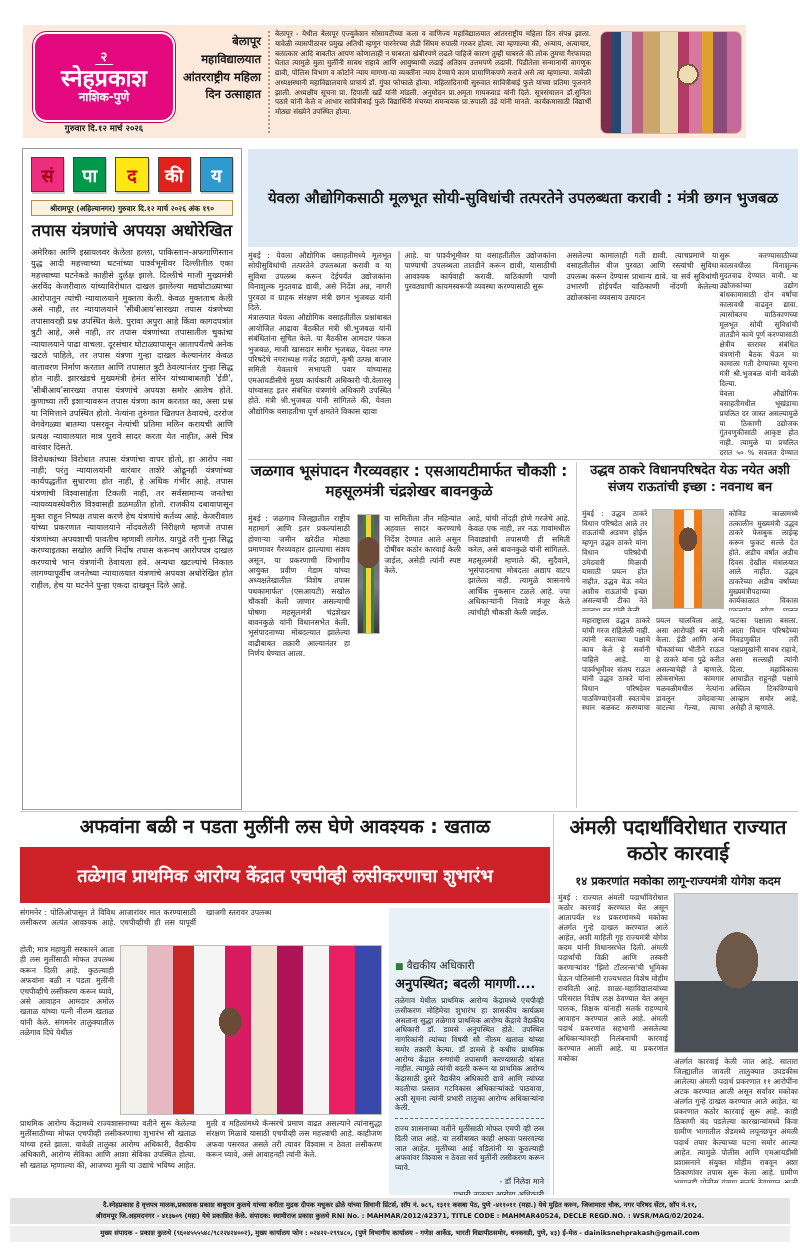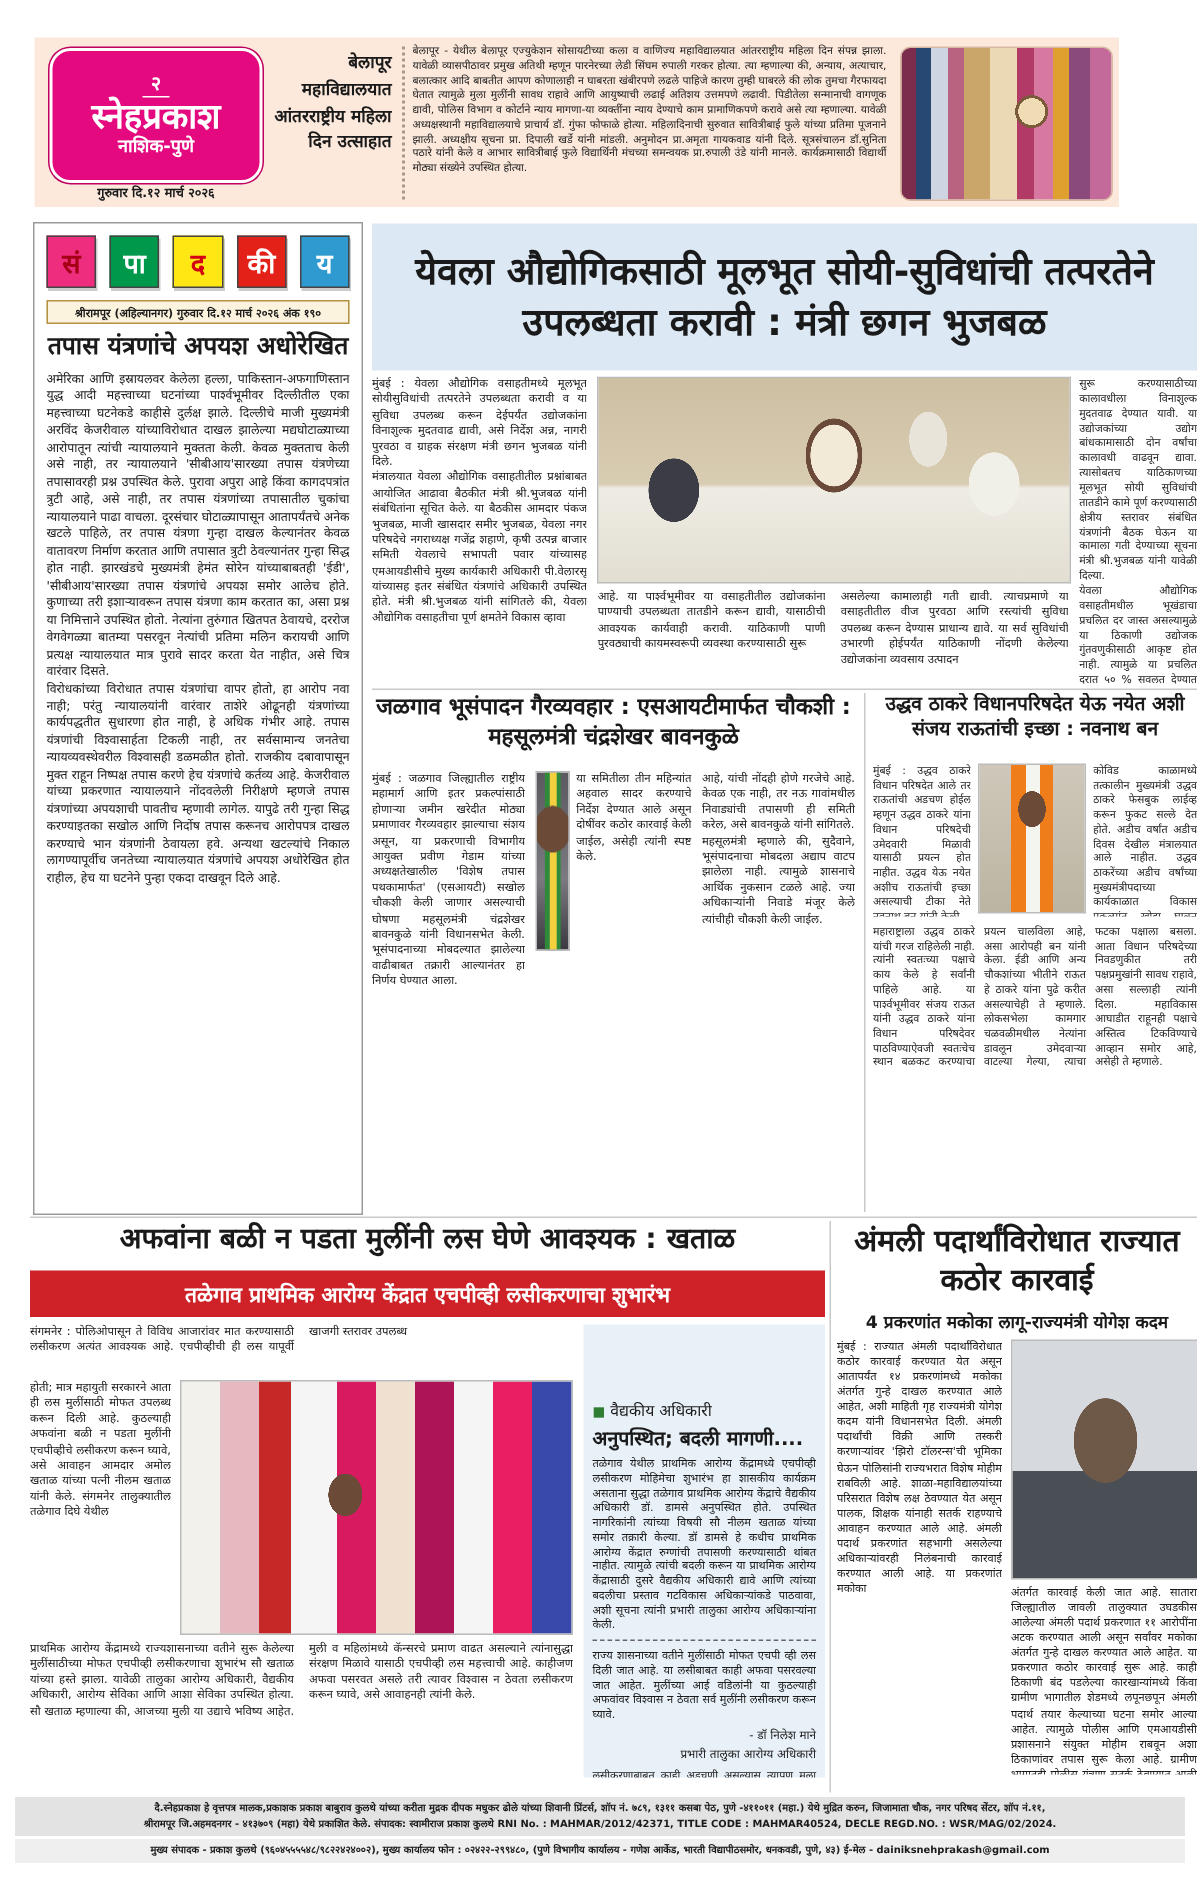--- a/index.html
+++ b/index.html
@@ -38,25 +38,25 @@
   .tile3{background:var(--tile-yellow,#ffe714);color:#d40014;}
   .tile4{background:var(--tile-red,#e32119);color:#fff;}
   .tile5{background:var(--tile-blue,#2f9ad0);color:#fff;}
   .ed-dateline{margin:8px 0 5px 0;border:1px solid #b3913f;background:#fbf3dd;
                font-size:7.4px;font-weight:bold;text-align:center;padding:2px 0;}
   .ed-headline{font-size:16.5px;font-weight:bold;text-align:center;line-height:1.2;margin:4px 0 6px 0;}
   .ed-body{font-size:8.2px;line-height:1.4;height:540px;white-space:pre-line;}
   
   .lead-head{left:248px;top:149px;width:550px;height:98px;background:var(--lead-headline-bg,#dce8f4);
              display:flex;align-items:center;justify-content:center;text-align:center;
-             font-size:25px;font-weight:bold;line-height:1.35;padding:0 6px;box-sizing:border-box;}
+             font-size:15px;font-weight:bold;line-height:1.35;padding:0 6px;box-sizing:border-box;}
   .lead-body{left:248px;top:251px;width:550px;height:206px;display:flex;gap:7px;}
   .lead-col{font-size:7.6px;line-height:1.37;white-space:pre-line;}
   .lead-left{width:146px;}
-  .lead-center{width:314px;display:flex;flex-direction:column;gap:4px;}
+  .lead-center{width:314px;display:flex;gap:4px;}
   .lead-photo{width:314px;height:136px;border:1px solid #bbb;
      background:
        radial-gradient(ellipse 26px 34px at 50% 38%, #f2ead6 0 60%, #6b4a3a 61% 72%, transparent 73%),
        radial-gradient(ellipse 24px 30px at 16% 55%, #3c3c46 0 70%, transparent 71%),
        radial-gradient(ellipse 24px 30px at 84% 52%, #f0efe8 0 70%, transparent 71%),
        radial-gradient(ellipse 18px 26px at 70% 30%, #e8e4da 0 70%, transparent 71%),
        linear-gradient(180deg,#cdbfa2 0%,#d8ccb2 52%,#efece4 54%,#e2ded2 100%);}
   .lead-under{display:flex;gap:10px;height:62px;}
   .lead-under div{width:152px;}
   .lead-right{width:80px;font-size:7.2px;}
@@ -85,21 +85,21 @@
        linear-gradient(90deg,transparent 0 30%,#ef7d1a 30% 44%,#f5f5f0 44% 58%,#ef7d1a 58% 70%,transparent 70%),
        linear-gradient(180deg,#cfc8ba 0%,#bcb4a2 100%);}
   .udv-c2{width:70px;}
   .udv-below{margin-top:5px;font-size:7.2px;line-height:1.35;column-count:3;column-gap:6px;
              height:192px;white-space:pre-line;}
   .hdiv{border-top:1px solid #c9c9c9;}
   
   .khatal{left:20px;top:814px;width:530px;height:381px;}
   .kh-head{font-size:19px;height:28px;}
   .kh-banner{margin:5px 0;background:var(--banner-red,#cf2128);color:#fff;text-align:center;
-             font-size:14px;font-weight:bold;padding:6px 2px;}
+             font-size:18px;font-weight:bold;padding:16px 2px;}
   .kh-content{display:flex;gap:7px;height:302px;}
   .kh-main{width:362px;}
   .kh-intro{column-count:2;column-gap:10px;font-size:7.6px;line-height:1.37;height:34px;}
   .kh-row{display:flex;gap:6px;margin-top:3px;}
   .kh-side{width:94px;font-size:7.6px;line-height:1.37;white-space:pre-line;}
   .kh-photo{width:260px;height:168px;border:1px solid #bbb;
      background:
        radial-gradient(ellipse 16px 20px at 42% 45%, #6b4a38 0 70%, transparent 71%),
        linear-gradient(90deg,#f2f1ec 0 10%,#e6b8c0 10% 20%,#c62828 20% 28%,#f5f5f5 28% 40%,
          #d81b60 40% 50%,#f0e0d0 50% 60%,#ad1457 60% 70%,#f5f5f5 70% 80%,#e91e63 80% 90%,#3949ab 90% 100%),
@@ -235,21 +235,21 @@
         <div class="kh-attr" style="font-weight:normal;">प्रभारी तालुका आरोग्य अधिकारी</div>
         <div class="kh-tail">लसीकरणाबाबत काही अडचणी असल्यास त्यापण मला सांगाव्यात, आमदार खताळ यांच्या माध्यमातून त्या सोडविण्यासाठी आपण प्रयत्न करू असे त्यांनी सांगितले.</div>
       </div>
     </div>
   </div>
 
   <div class="abs vdiv2"></div>
 
   <div class="abs drugs ovh">
     <div class="story-head dr-head">अंमली पदार्थांविरोधात राज्यात कठोर कारवाई</div>
-    <div class="dr-sub">4 प्रकरणांत मकोका लागू-राज्यमंत्री योगेश कदम</div>
+    <div class="dr-sub">१४ प्रकरणांत मकोका लागू-राज्यमंत्री योगेश कदम</div>
     <div class="dr-cols">
       <div class="dr-c1 just ovh">मुंबई : राज्यात अंमली पदार्थांविरोधात कठोर कारवाई करण्यात येत असून आतापर्यंत १४ प्रकरणांमध्ये मकोका अंतर्गत गुन्हे दाखल करण्यात आले आहेत, अशी माहिती गृह राज्यमंत्री योगेश कदम यांनी विधानसभेत दिली. अंमली पदार्थांची विक्री आणि तस्करी करणाऱ्यांवर 'झिरो टॉलरन्स'ची भूमिका घेऊन पोलिसांनी राज्यभरात विशेष मोहीम राबविली आहे. शाळा-महाविद्यालयांच्या परिसरात विशेष लक्ष ठेवण्यात येत असून पालक, शिक्षक यांनाही सतर्क राहण्याचे आवाहन करण्यात आले आहे. अंमली पदार्थ प्रकरणांत सहभागी असलेल्या अधिकाऱ्यांवरही निलंबनाची कारवाई करण्यात आली आहे. या प्रकरणांत मकोका</div>
       <div class="dr-c2">
         <div class="dr-photo"></div>
         <div class="dr-c2-text just">अंतर्गत कारवाई केली जात आहे. सातारा जिल्ह्यातील जावली तालुक्यात उघडकीस आलेल्या अंमली पदार्थ प्रकरणात ११ आरोपींना अटक करण्यात आली असून सर्वांवर मकोका अंतर्गत गुन्हे दाखल करण्यात आले आहेत. या प्रकरणात कठोर कारवाई सुरू आहे. काही ठिकाणी बंद पडलेल्या कारखान्यांमध्ये किंवा ग्रामीण भागातील शेडमध्ये लपूनछपून अंमली पदार्थ तयार केल्याच्या घटना समोर आल्या आहेत. त्यामुळे पोलीस आणि एमआयडीसी प्रशासनाने संयुक्त मोहीम राबवून अशा ठिकाणांवर तपास सुरू केला आहे. ग्रामीण भागातही पोलीस यंत्रणा सतर्क ठेवण्यात आली असल्याचे राज्यमंत्री योगेश कदम यांनी सांगितले.</div>
       </div>
     </div>
   </div>
 
   <div class="abs footer">

